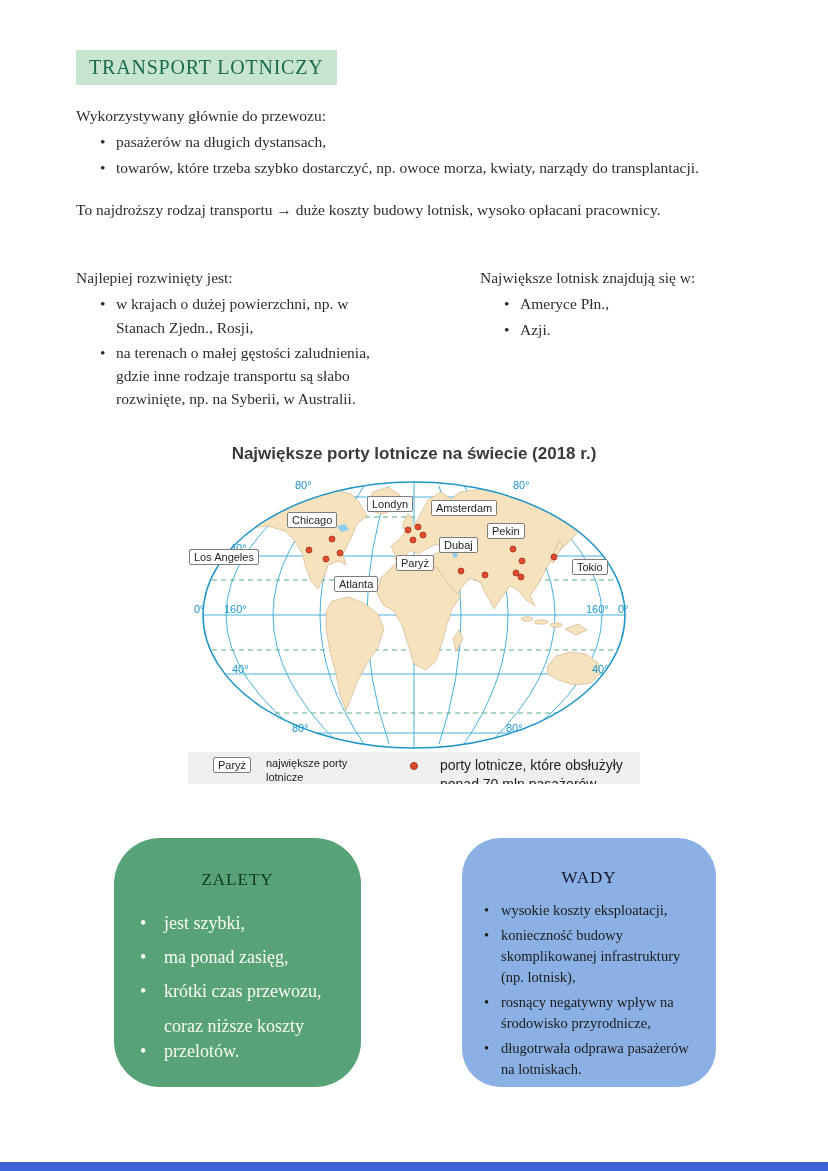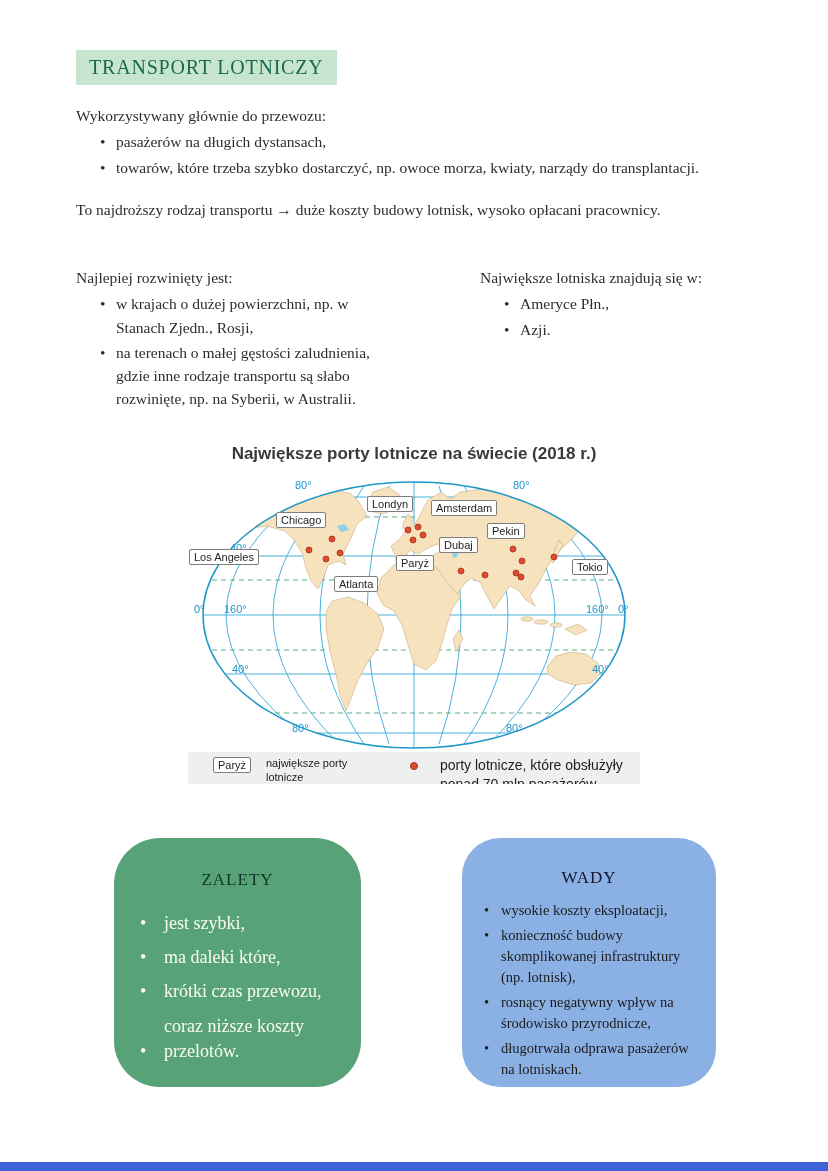--- a/index.html
+++ b/index.html
@@ -88,21 +88,21 @@
     <div class="lead">Najlepiej rozwinięty jest:</div>
     <div class="brow">
         <span>w krajach o dużej powierzchni, np. w Stanach Zjedn., Rosji,</span>
       </div>
     <div class="brow">
         <span>na terenach o małej gęstości zaludnienia, gdzie inne rodzaje transportu są słabo rozwinięte, np. na Syberii, w Australii.</span>
       </div>
   </div>
 
   <div class="col-right bodytext">
-    <div class="lead">Największe lotniska znajdują się w:</div>
+    <div class="lead">Największe lotnisk znajdują się w:</div>
     <div class="brow">
         <span>Ameryce Płn.,</span>
       </div>
     <div class="brow">
         <span>Azji.</span>
       </div>
   </div>
 
   <div class="map-title">Największe porty lotnicze na świecie (2018 r.)</div>
 
@@ -186,21 +186,21 @@
       <div class="grat" style="left:36px;  top:125px;">160°</div>
       <div class="grat" style="left:398px; top:125px;">160°</div>
       <div class="grat" style="left:430px; top:125px;">0°</div>
       <div class="grat" style="left:44px;  top:185px;">40°</div>
       <div class="grat" style="left:404px; top:185px;">40°</div>
       <div class="grat" style="left:104px; top:244px;">80°</div>
       <div class="grat" style="left:318px; top:244px;">80°</div>
 
       <div class="city-label" style="left:179px; top:18px;">Londyn</div>
       <div class="city-label" style="left:243px; top:22px;">Amsterdam</div>
-      <div class="city-label" style="left:88px; top:34px;">Chicago</div>
+      <div class="city-label" style="left:99px; top:34px;">Chicago</div>
       <div class="city-label" style="left:299px; top:45px;">Pekin</div>
       <div class="city-label" style="left:251px; top:59px;">Dubaj</div>
       <div class="city-label" style="left:208px; top:77px;">Paryż</div>
       <div class="city-label" style="left:1px;   top:71px;">Los Angeles</div>
       <div class="city-label" style="left:146px; top:98px;">Atlanta</div>
       <div class="city-label" style="left:384px; top:81px;">Tokio</div>
     </div>
 
     <div class="map-legend">
       <div class="legend-city">Paryż</div>
@@ -210,21 +210,21 @@
     </div>
   </div>
 
   <div class="adv-box">
     <div class="adv-title">ZALETY</div>
     <div class="adv-items">
       <div class="adv-item">
           <span>jest szybki,</span>
         </div>
       <div class="adv-item">
-          <span>ma daleki które,</span>
+          <span>ma ponad zasięg,</span>
         </div>
       <div class="adv-item">
           <span>krótki czas przewozu,</span>
         </div>
       <div class="adv-item">
           <span>coraz niższe koszty przelotów.</span>
         </div>
     </div>
   </div>
 

